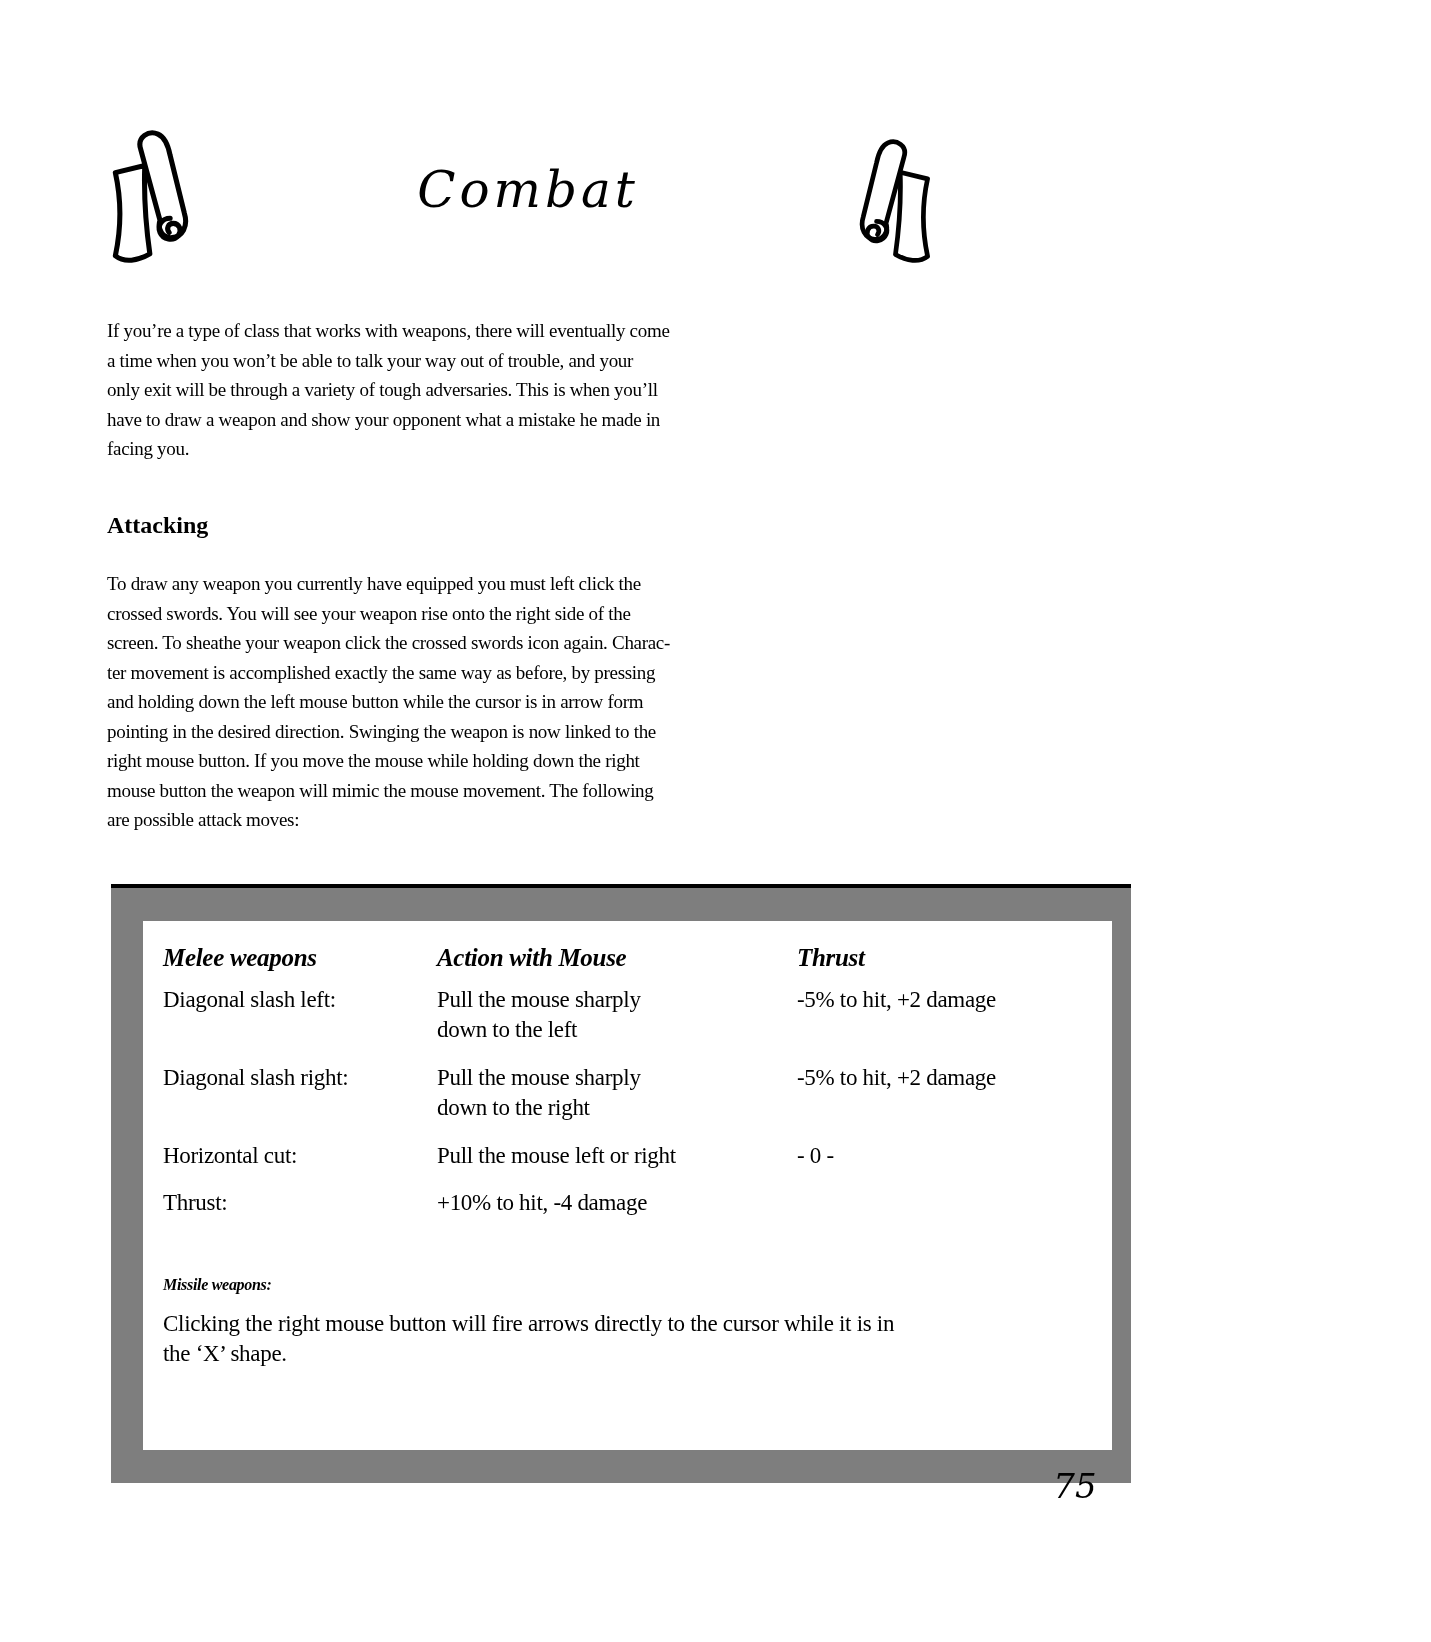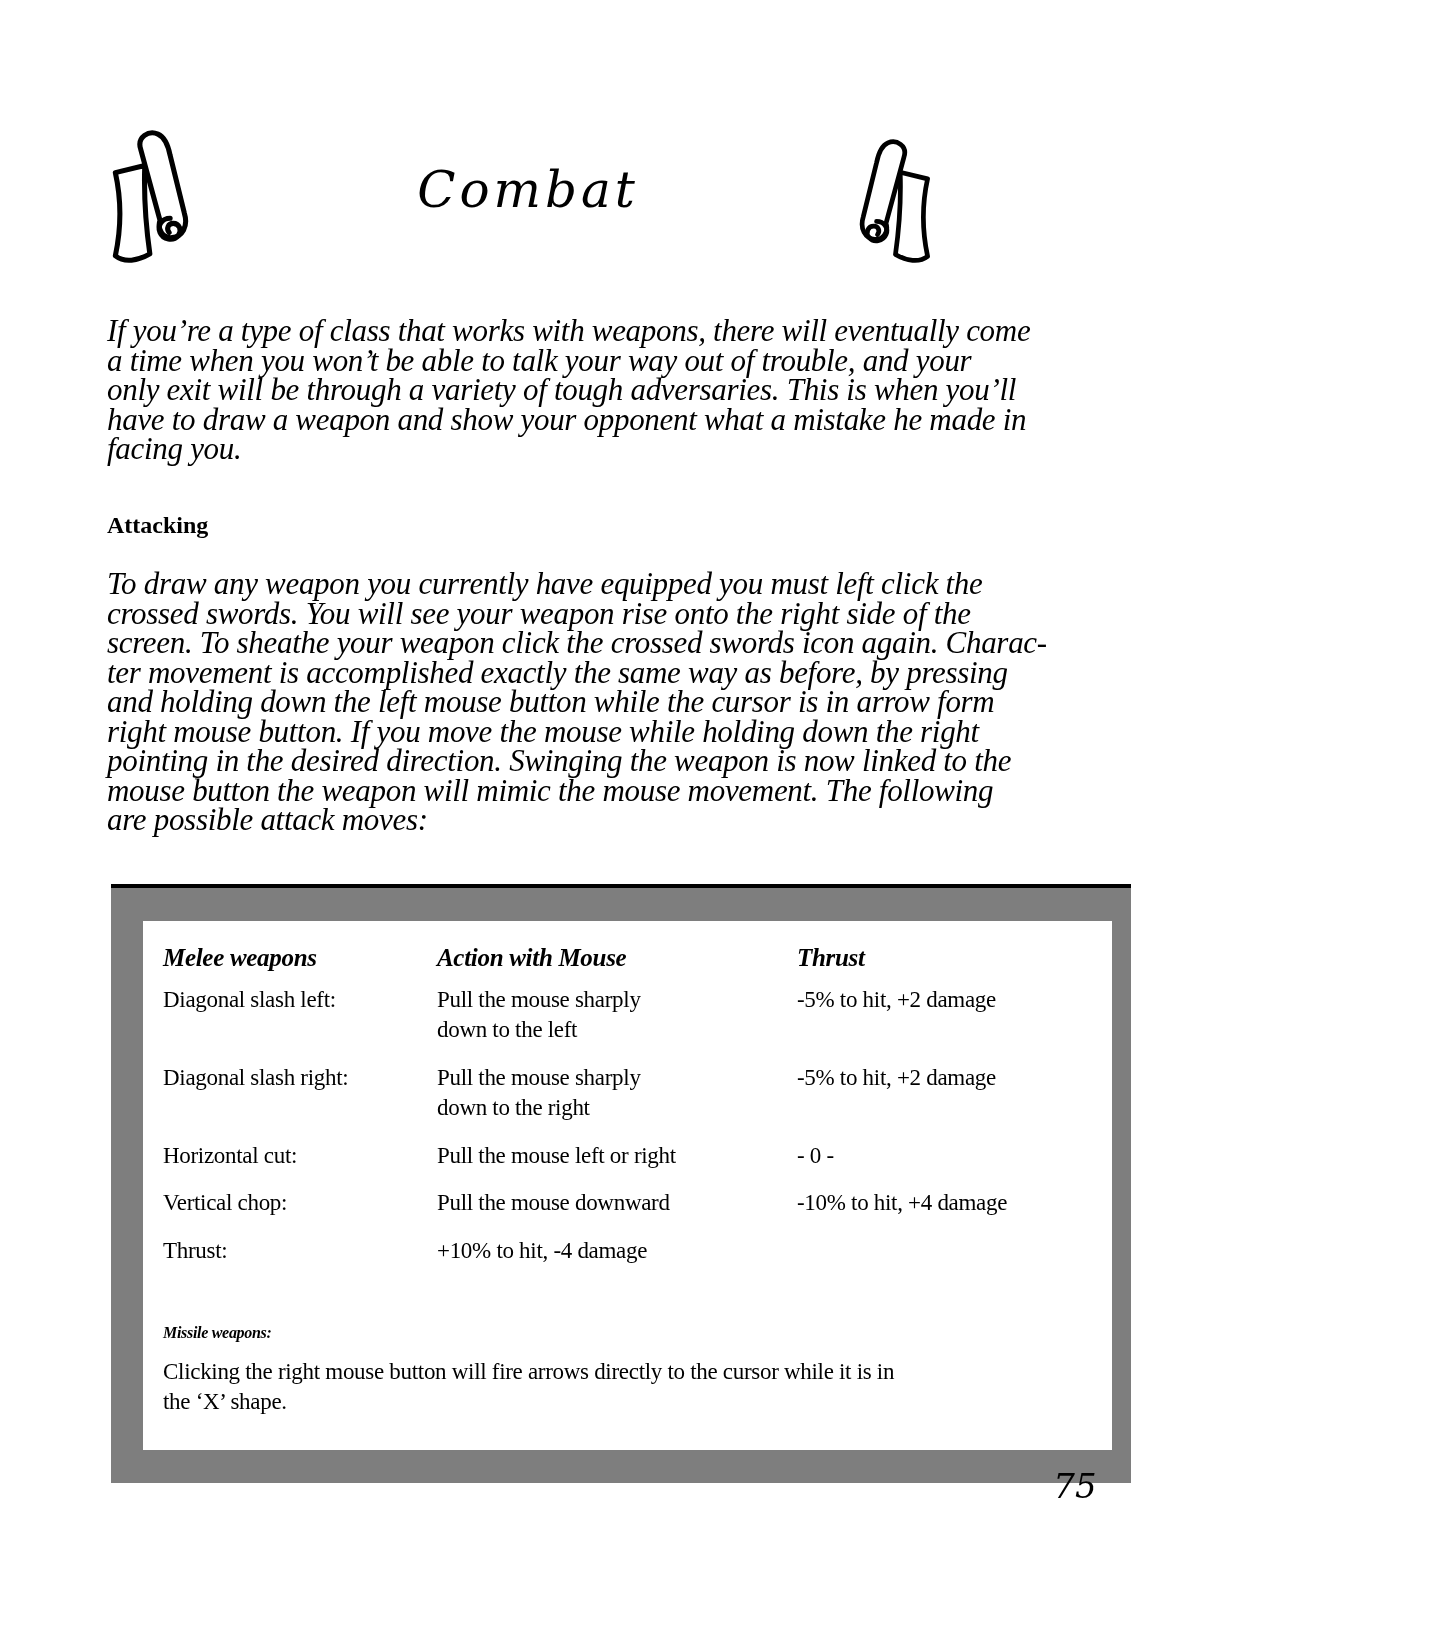--- a/index.html
+++ b/index.html
@@ -24,25 +24,24 @@
     font-family:"DejaVu Serif",serif;
     font-style:italic;
     font-size:50px;
     letter-spacing:4px;
     line-height:60px;
   }
   
   .bodytext{
     position:absolute;
     left:107px;
-    font-size:31px;
+    font-size:19px;
     letter-spacing:-0.3px;
     line-height:29.5px;
     white-space:nowrap;
-    font-style:italic;
   }
   .intro{top:316px;}
   .section-heading{
     position:absolute;
     left:107px;top:505px;
     font-size:24px;
     font-weight:bold;
     line-height:40px;
   }
   .attacking-body{top:569px;}
@@ -138,22 +137,22 @@
       <div>facing you.</div>
     </div>
 
   <div class="section-heading">Attacking</div>
   <div class="bodytext attacking-body">
       <div>To draw any weapon you currently have equipped you must left click the</div>
       <div>crossed swords. You will see your weapon rise onto the right side of the</div>
       <div>screen. To sheathe your weapon click the crossed swords icon again. Charac-</div>
       <div>ter movement is accomplished exactly the same way as before, by pressing</div>
       <div>and holding down the left mouse button while the cursor is in arrow form</div>
+      <div>pointing in the desired direction. Swinging the weapon is now linked to the</div>
       <div>right mouse button. If you move the mouse while holding down the right</div>
-      <div>pointing in the desired direction. Swinging the weapon is now linked to the</div>
       <div>mouse button the weapon will mimic the mouse movement. The following</div>
       <div>are possible attack moves:</div>
     </div>
 
   <div class="table-box">
     <div class="table-inner">
       <div class="thead">
         <div>Melee weapons</div>
         <div>Action with Mouse</div>
         <div>Thrust</div>
@@ -176,27 +175,20 @@
             <div>-5% to hit, +2 damage</div>
           </div>
           <div class="trow tight">
             <div>Horizontal cut:</div>
             <div>
               <div>Pull the mouse left or right</div>
             </div>
             <div>- 0 -</div>
           </div>
           <div class="trow">
-            <div>Vertical chop:</div>
-            <div>
-              <div>Pull the mouse downward</div>
-            </div>
-            <div>-10% to hit, +4 damage</div>
-          </div>
-          <div class="trow">
             <div>Thrust:</div>
             <div>+10% to hit, -4 damage</div>
           </div>
         </div>
       <div class="missile-heading">Missile weapons:</div>
       <div class="missile-text">
           <div>Clicking the right mouse button will fire arrows directly to the cursor while it is in</div>
           <div>the ‘X’ shape.</div>
         </div>
     </div>

